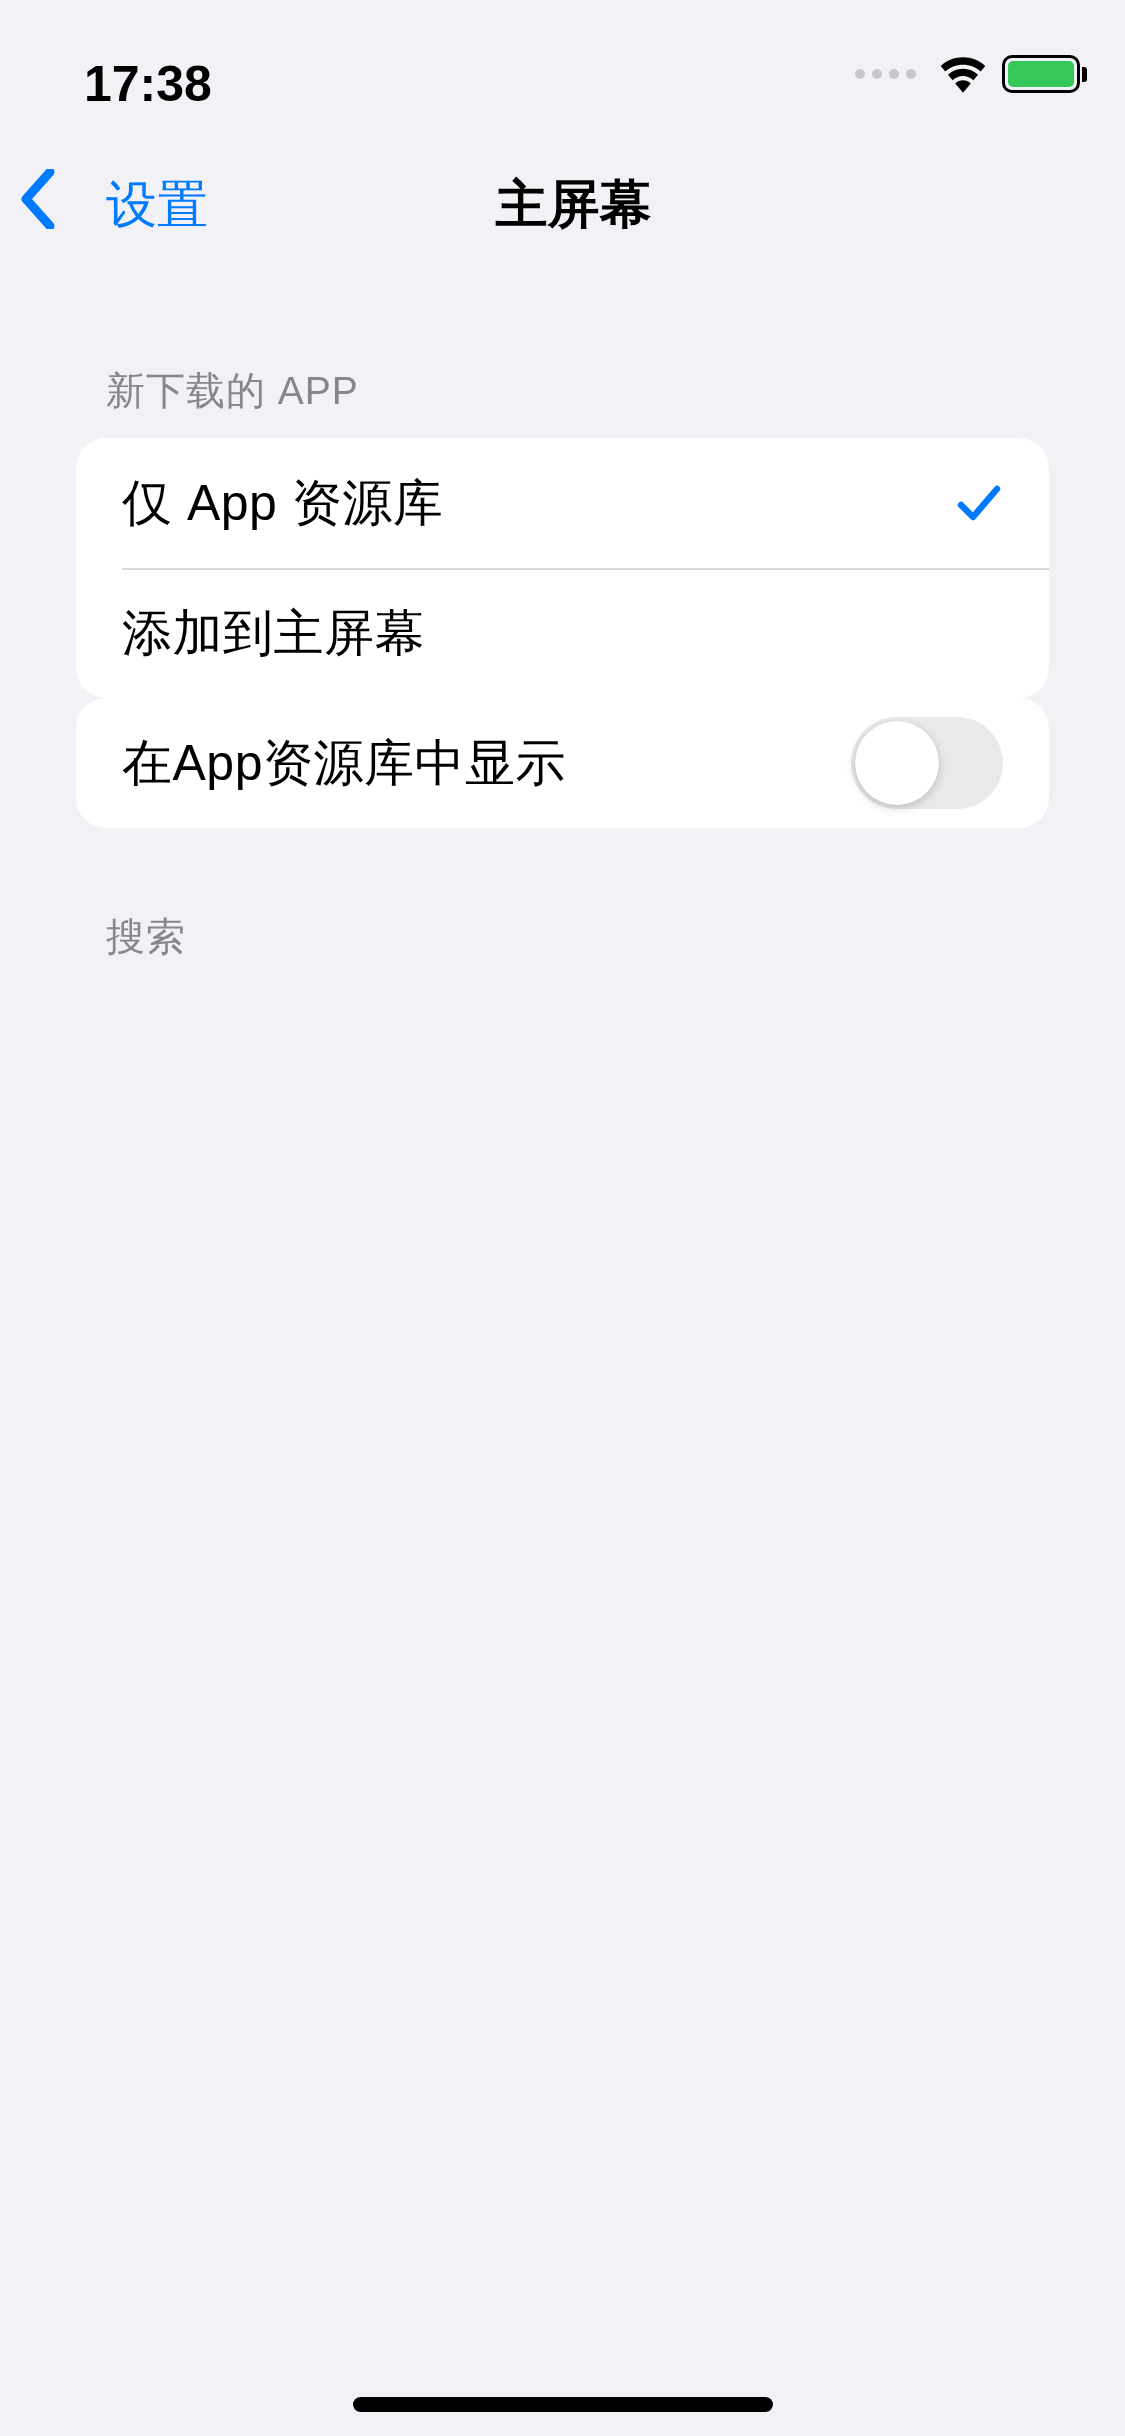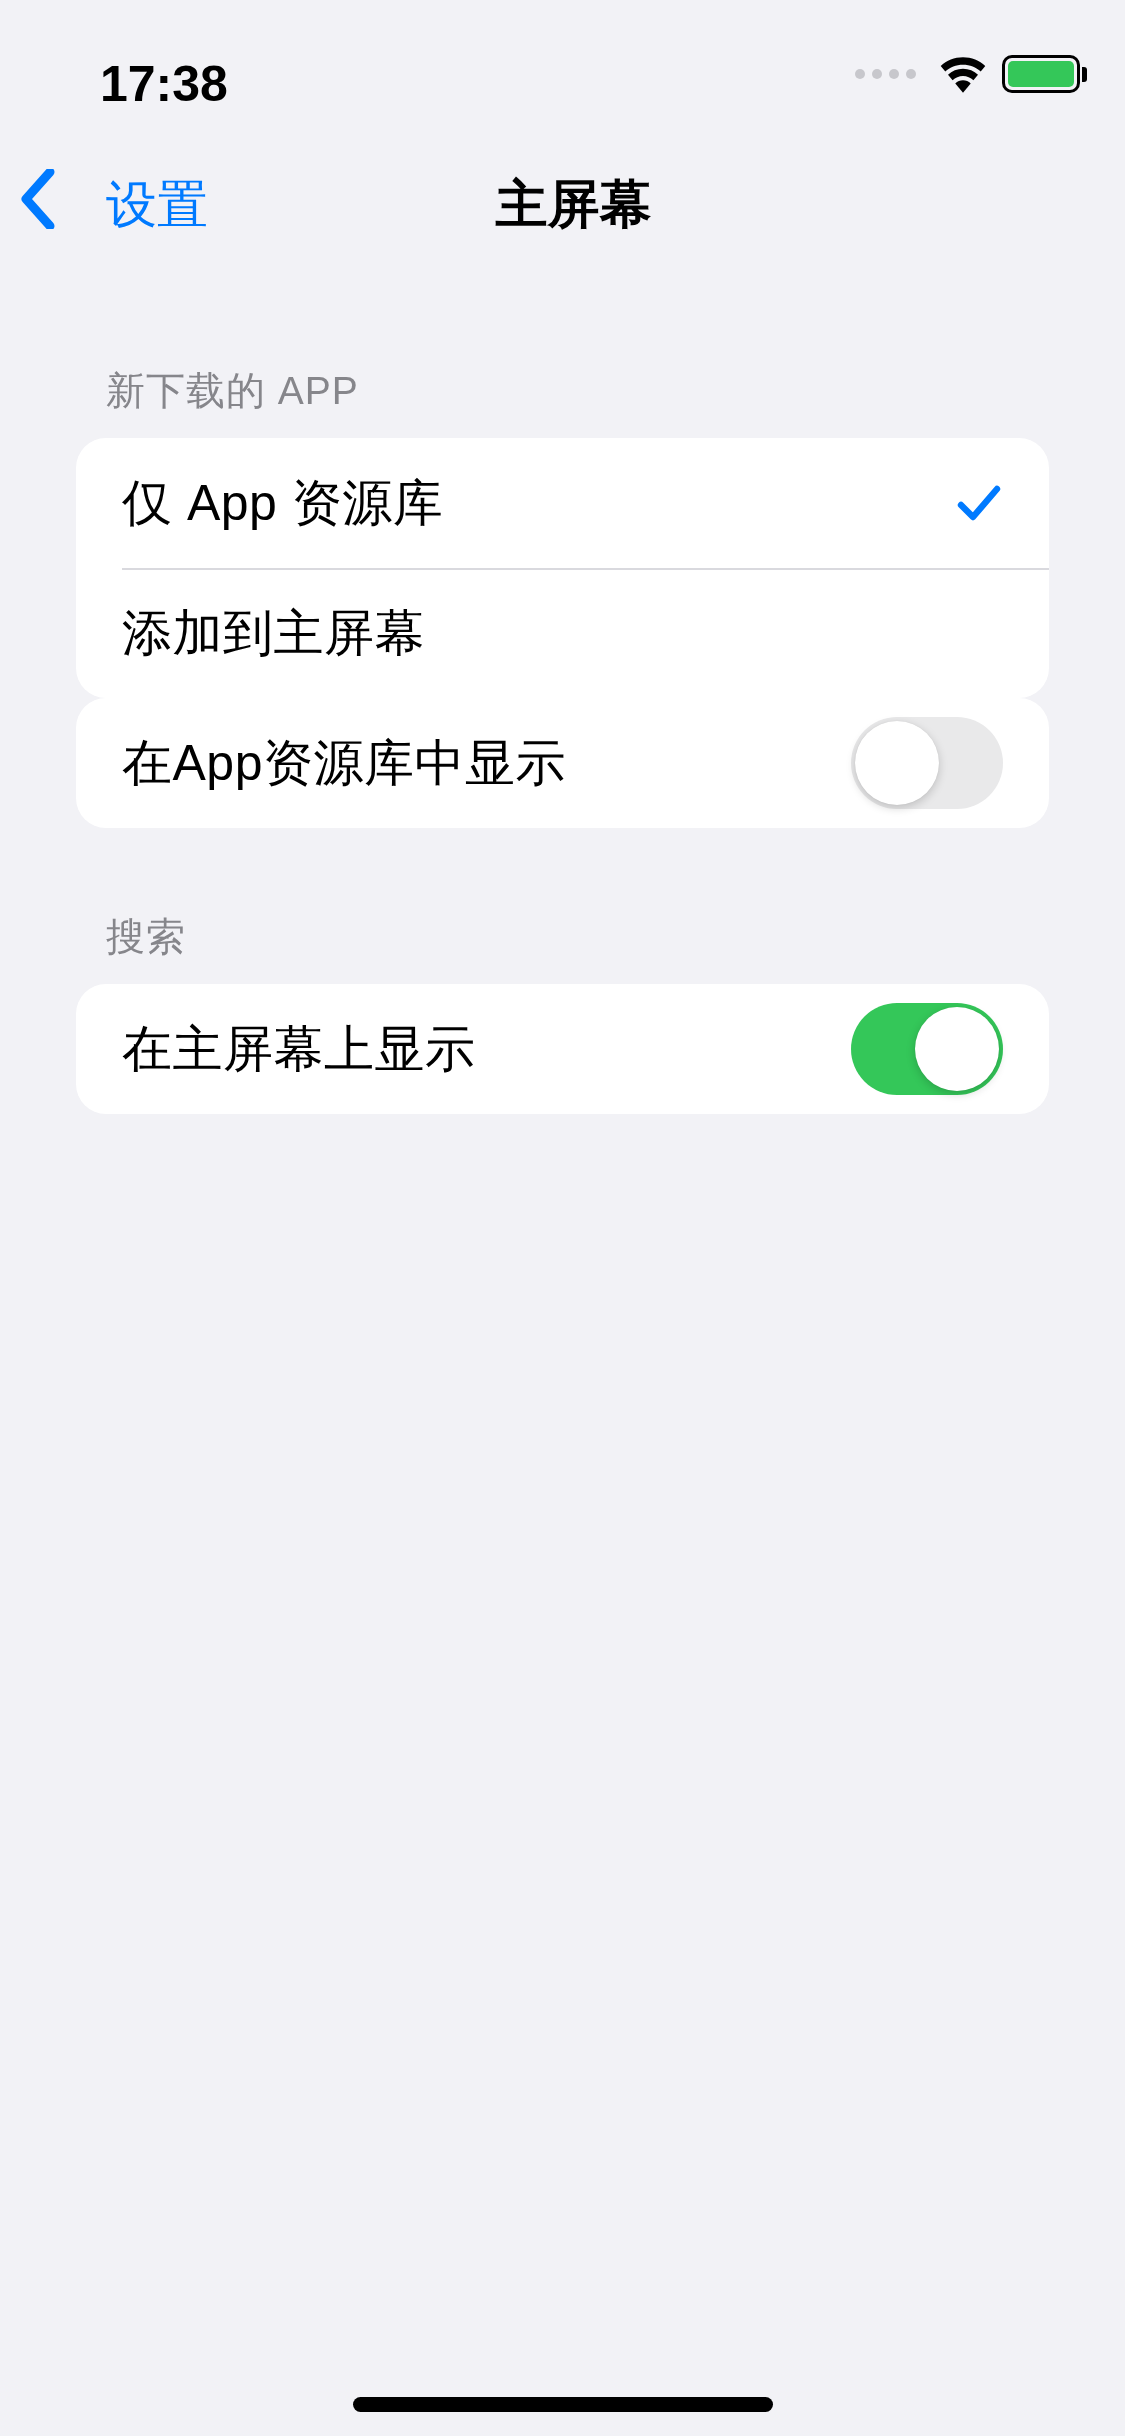--- a/index.html
+++ b/index.html
@@ -1,21 +1,21 @@
 <!DOCTYPE html>
 <html><head>
   <meta charset="utf-8">
   <style>
     * { margin:0; padding:0; box-sizing:border-box; -webkit-font-smoothing:antialiased; }
     html,body { width:1125px; height:2436px; background:#f2f2f6; font-family:-apple-system,"SF Pro Text","Helvetica Neue",Arial,sans-serif; color:#000; }
     .screen { position:relative; width:1125px; height:2436px; overflow:hidden; }
 
     
     .status-bar { position:relative; height:140px; width:100%; }
-    .status-time { position:absolute; left:100px; top:55px; font-size:50px; font-weight:600; letter-spacing:0px; }
+    .status-time { position:absolute; left:84px; top:55px; font-size:50px; font-weight:600; letter-spacing:0px; }
     .status-right { position:absolute; right:38px; top:55px; display:flex; align-items:center; gap:14px; }
     .signal-dots { display:flex; gap:7px; margin-right:8px; }
     .signal-dots span { width:10px; height:10px; border-radius:50%; background:#c7c7cc; display:block; }
     .wifi-icon svg { display:block; }
     .battery { display:flex; align-items:center; }
     .battery-body { width:78px; height:38px; border:3.5px solid #000; border-radius:10px; padding:3px; }
     .battery-fill { width:100%; height:100%; background:#34c759; border-radius:5px; }
     .battery-tip { width:5px; height:15px; background:#000; border-radius:0 3px 3px 0; margin-left:2px; }
 
     
@@ -112,25 +112,17 @@
     <div class="group">
       <div class="row">
         <div class="row-label">在App资源库中显示</div>
         <div class="toggle">
           <div class="knob"></div>
         </div>
       </div>
     </div>
 
     <div class="section-header tight">搜索</div>
-    <div class="group">
-      <div class="row">
-        <div class="row-label">在主屏幕上显示</div>
-        <div class="toggle on">
-          <div class="knob"></div>
-        </div>
-      </div>
-    </div>
 
   </div>
 
   <div class="home-indicator"></div>
 </div>
 
 </body></html>

